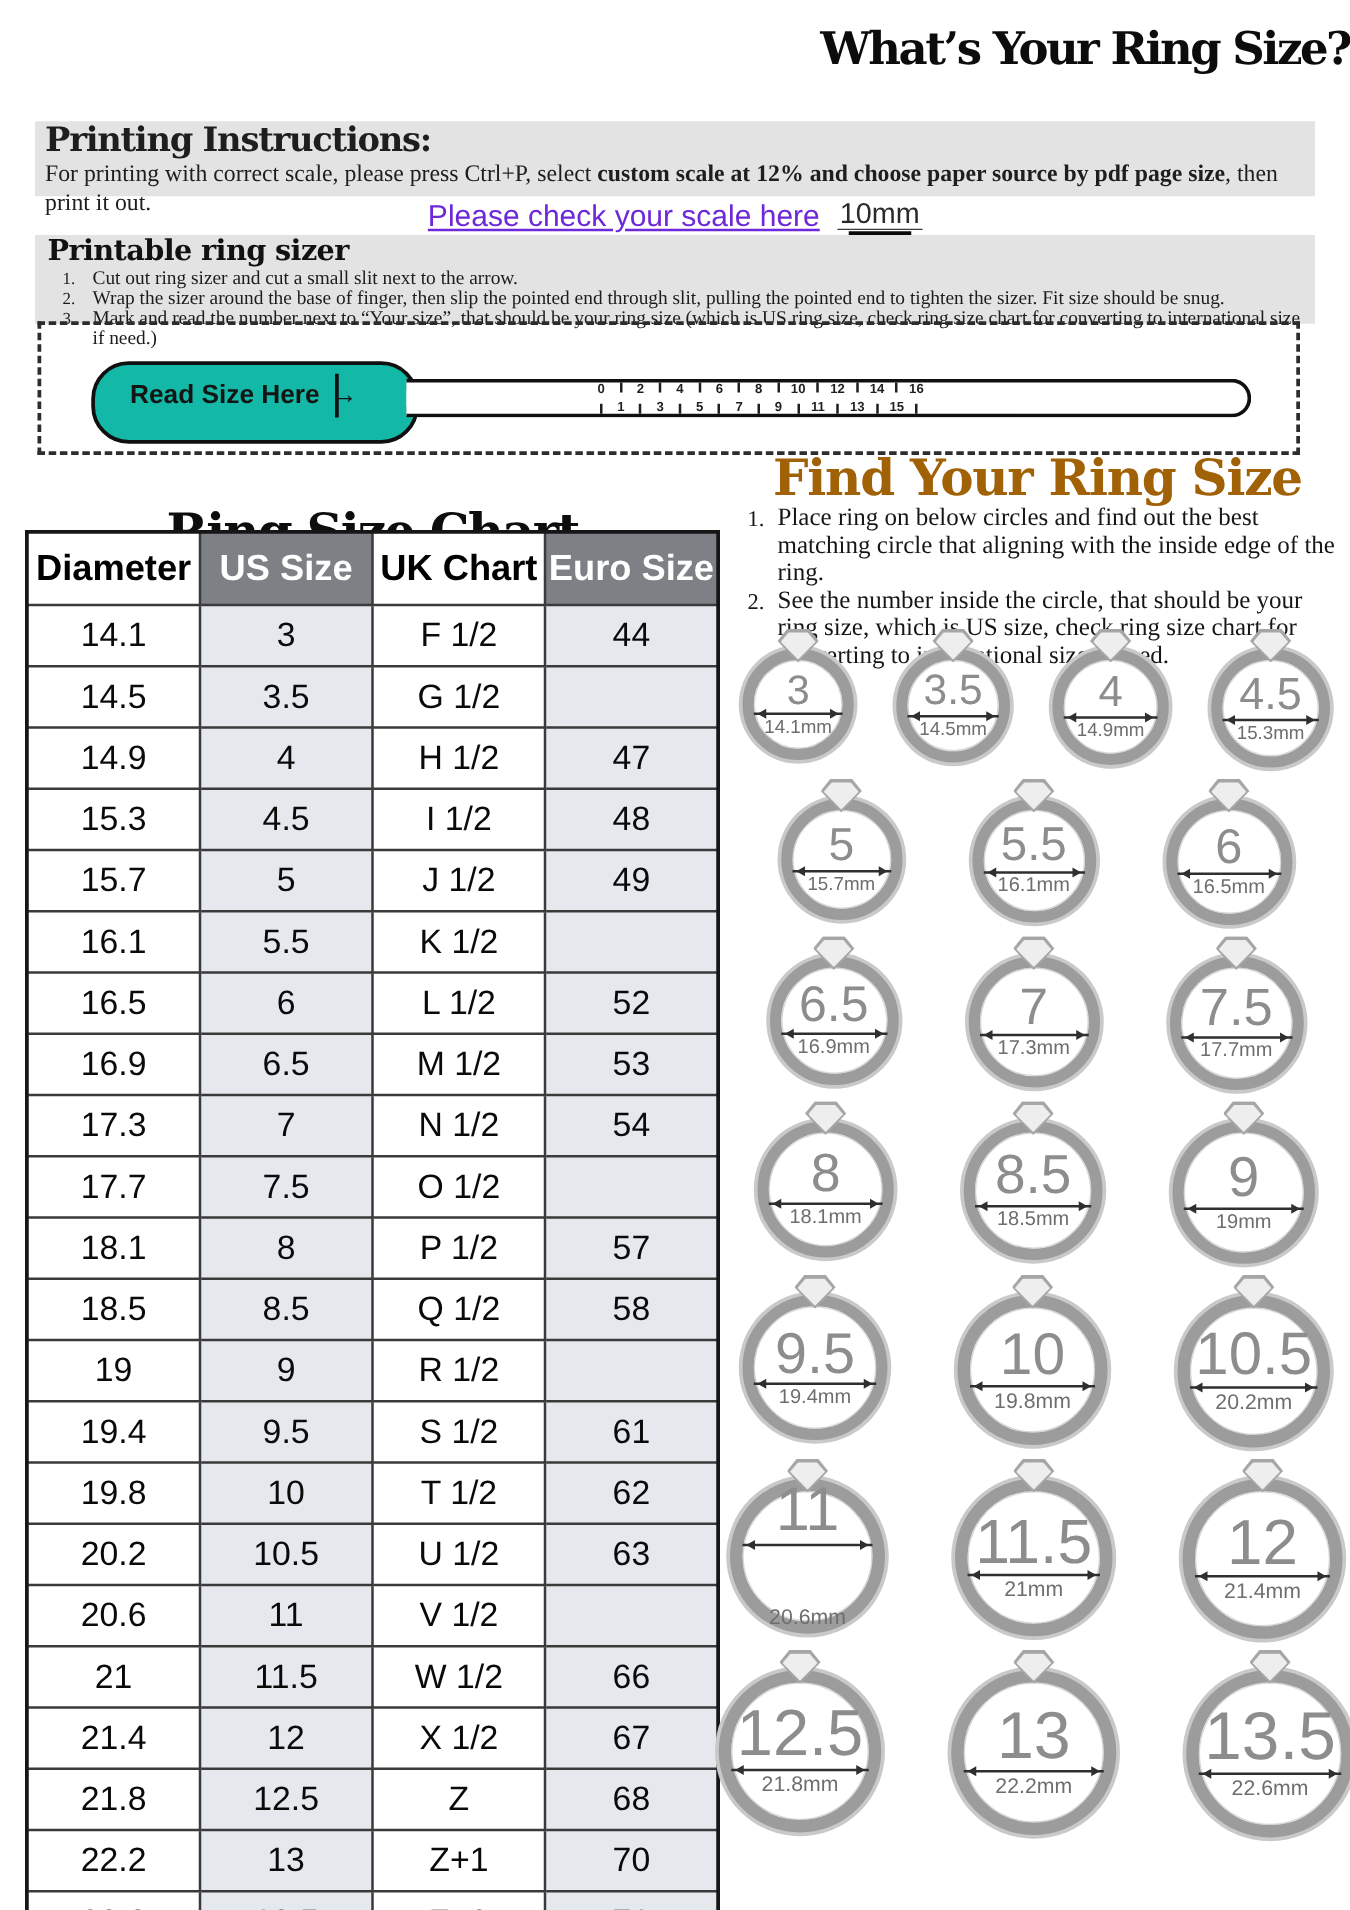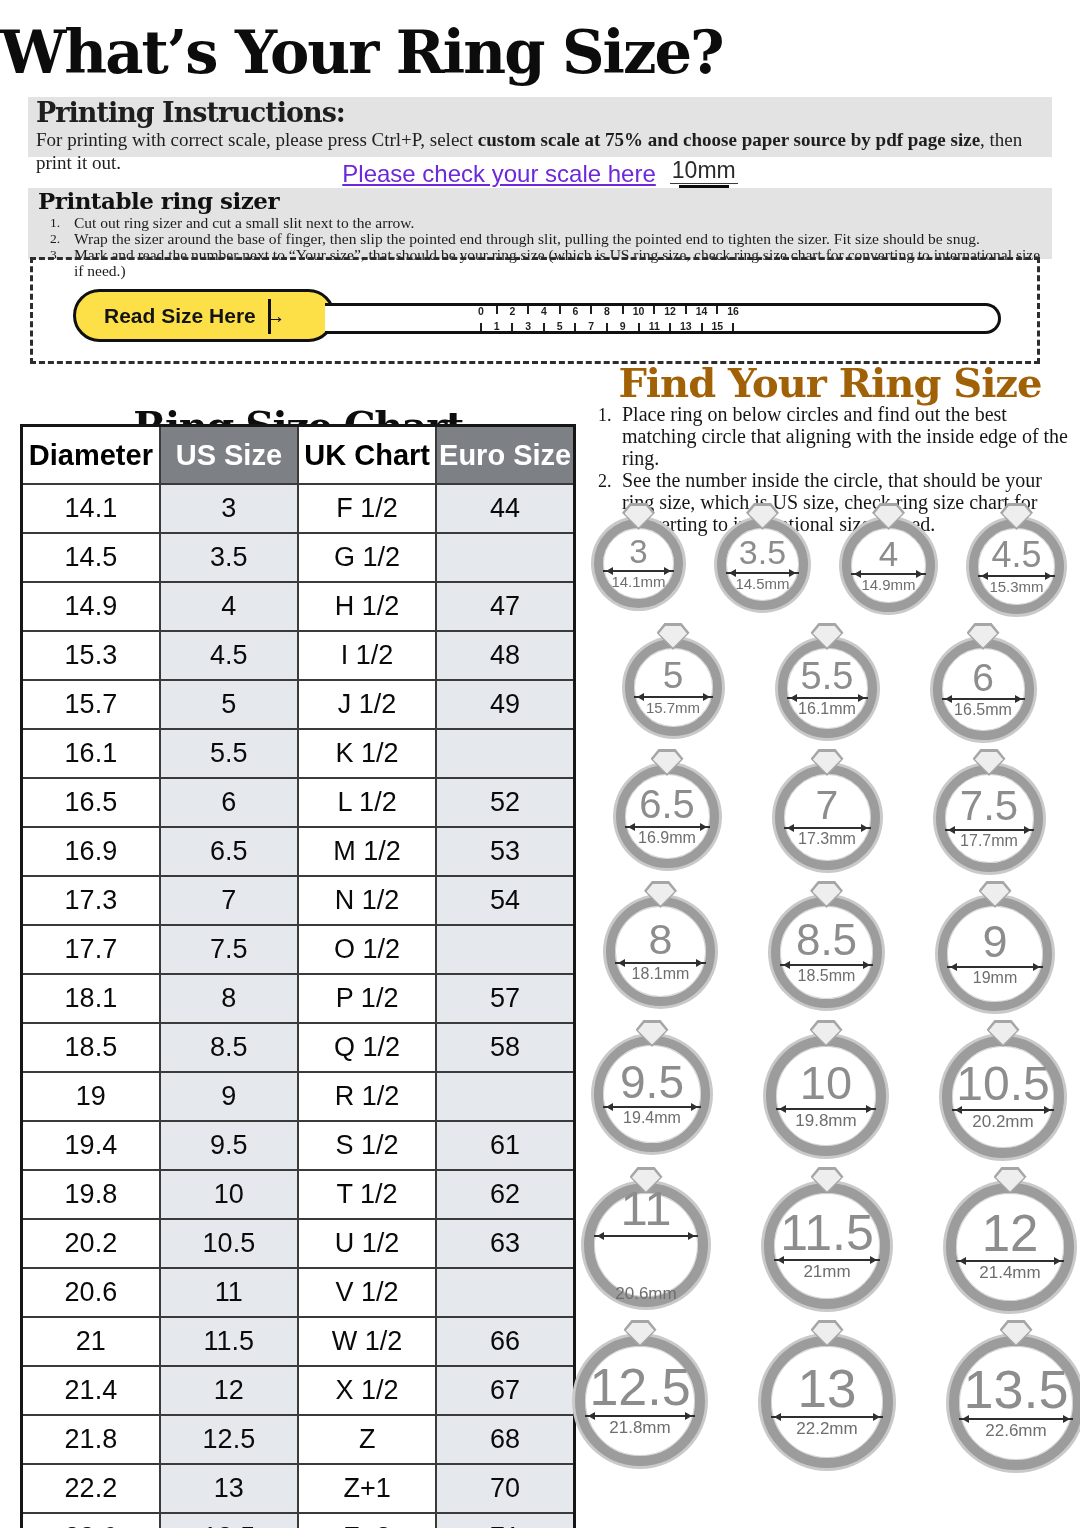--- a/index.html
+++ b/index.html
@@ -1,21 +1,21 @@
 <!DOCTYPE html>
 <html><head>
 <meta charset="utf-8">
 <style>
   html,body{margin:0;padding:0;background:#fff;}
   .page{position:relative;width:1080px;height:1528px;background:#ffffff;overflow:hidden;
         font-family:"Liberation Serif",serif;color:#151515;}
 
   
-  .main-title{position:absolute;top:18px;left:0;width:100%;text-align:left;
-    font-family:"DejaVu Serif",serif;font-weight:700;font-size:59px;letter-spacing:-2px;color:#0c0c0c;}
+  .main-title{position:absolute;top:18px;left:0;width:100%;text-align:right;
+    font-family:"DejaVu Serif",serif;font-weight:700;font-size:36px;letter-spacing:-2px;color:#0c0c0c;}
 
   
   .band{position:absolute;left:28px;width:1024px;background:#e3e3e3;box-sizing:border-box;}
   .band1{top:97px;height:60px;}
   .pi-head{margin:1px 0 0 8px;font-family:"DejaVu Serif",serif;font-weight:700;font-size:27px;
     line-height:30px;letter-spacing:-1px;color:#1e1e1e;}
   .pi-body{margin:0 0 0 8px;font-size:19px;line-height:23px;color:#1e1e1e;}
   .pi-body b{font-weight:700;}
 
   .scale-row{position:absolute;top:158px;left:0;width:100%;display:flex;justify-content:center;
@@ -29,22 +29,22 @@
   .prs-head{margin:1px 0 2px 10px;font-family:"DejaVu Serif",serif;font-weight:700;font-size:23px;
     line-height:24px;letter-spacing:-0.5px;color:#111;}
   .steps{margin-left:12px;}
   .step{display:flex;font-size:15.5px;line-height:16px;color:#1c1c1c;}
   .step .n{width:34px;box-sizing:border-box;padding-left:10px;font-size:13.5px;flex:none;}
   .step .t{flex:1;}
 
   
   .dash-box{position:absolute;left:30px;top:257px;width:1010px;height:107px;
     border:3px dashed #2d2d2d;box-sizing:border-box;}
-  .paddle{position:absolute;left:40px;top:29px;width:262px;height:53px;border:3px solid #101010;
-    border-radius:30px;background:#fde047;box-sizing:border-box;z-index:1;}
+  .paddle{position:absolute;left:40px;top:29px;width:262px;height:66px;border:3px solid #101010;
+    border-radius:30px;background:#14b8a6;box-sizing:border-box;z-index:1;}
   .read-text{position:absolute;left:28px;top:12px;font-family:"Liberation Sans",sans-serif;
     font-weight:600;font-size:21px;color:#141414;display:flex;gap:9px;white-space:nowrap;}
   .read-line{position:absolute;left:192px;top:7px;width:3px;height:35px;background:#101010;}
   .strip{position:absolute;left:292px;top:43px;width:676px;height:31px;border:3px solid #101010;
     border-left:none;border-radius:0 18px 18px 0;background:#fff;box-sizing:border-box;z-index:2;}
   .scale-strip{position:absolute;left:440px;top:46px;width:268px;height:25px;display:flex;z-index:3;}
   .mark{flex:1;display:flex;flex-direction:column;justify-content:space-between;align-items:center;}
   .mark .num{font-family:"Liberation Sans",sans-serif;font-weight:700;font-size:10.5px;
     line-height:10px;color:#1f1f1f;}
   .mark .tick{width:2px;height:8px;background:#1f1f1f;}
@@ -91,21 +91,21 @@
 </style>
 </head>
 <body>
 
 <div class="page">
 
   <div class="main-title">What’s Your Ring Size?</div>
 
   <div class="band band1">
     <div class="pi-head">Printing Instructions:</div>
-    <p class="pi-body"><span>For printing with correct scale, please press Ctrl+P, select </span><b>custom scale at 75% and choose paper source by pdf page size</b><span>, then print it out.</span></p>
+    <p class="pi-body"><span>For printing with correct scale, please press Ctrl+P, select </span><b>custom scale at 12% and choose paper source by pdf page size</b><span>, then print it out.</span></p>
   </div>
 
   <div class="scale-row">
     <span class="scale-label">Please check your scale here</span>
     <span class="mm10">
       <span class="txt">10mm</span>
       <span class="bar"></span>
     </span>
   </div>
 

